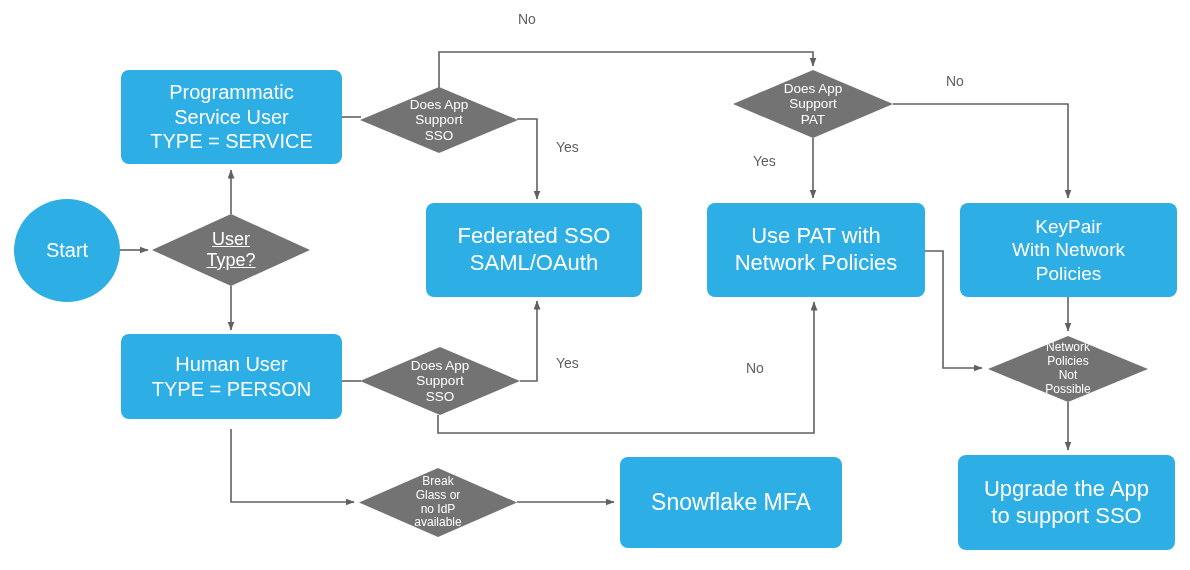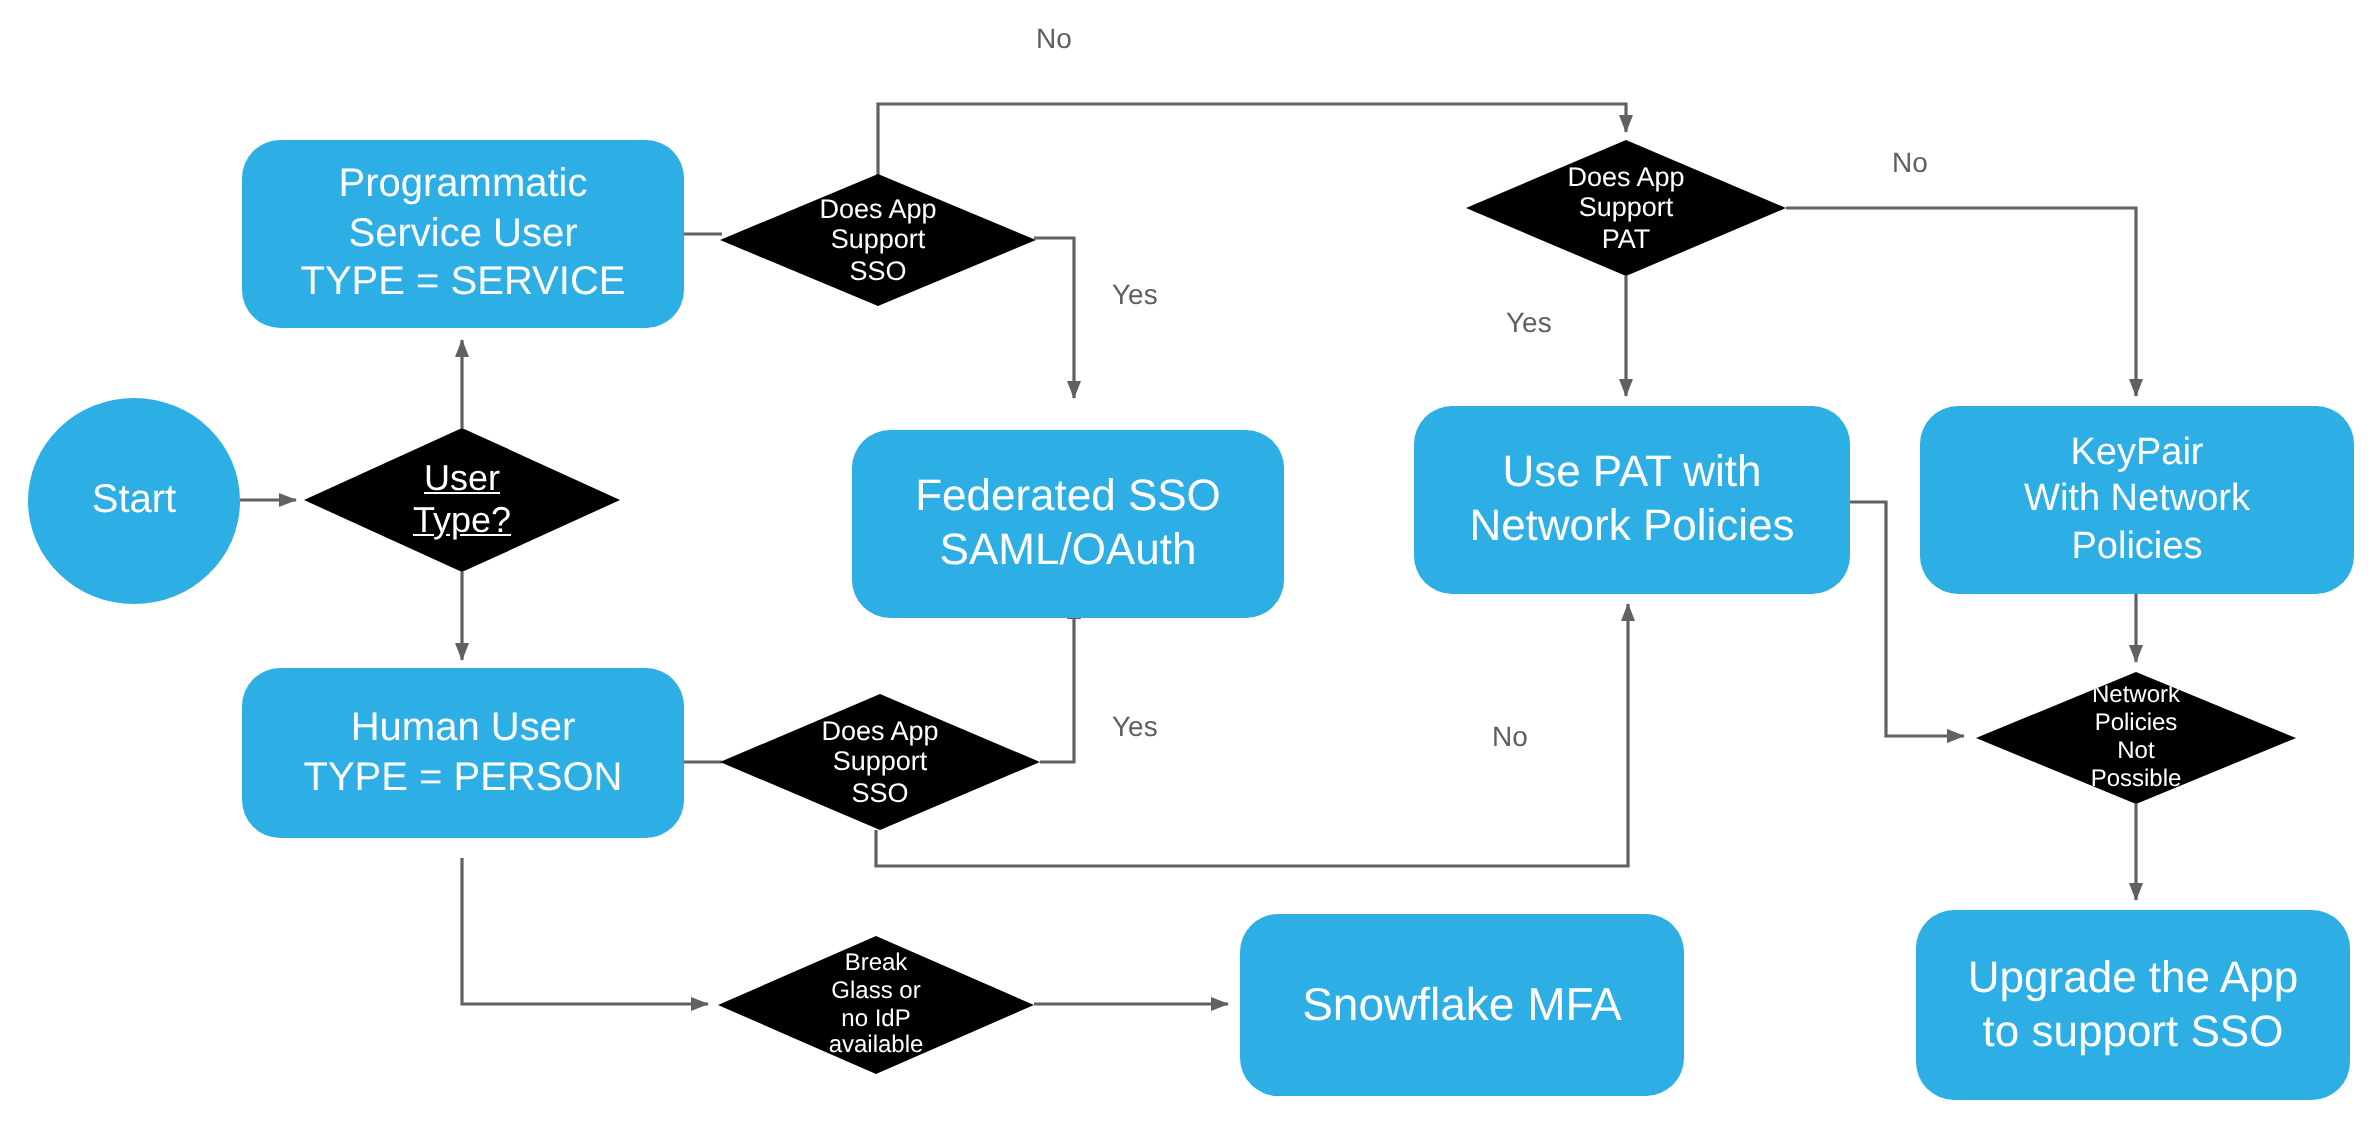--- a/index.html
+++ b/index.html
@@ -28,30 +28,30 @@
     align-items: center;
     justify-content: center;
     text-align: center;
     color: #ffffff;
     white-space: pre-line;
     line-height: 1.22;
   }
 
   .rect {
     background: #2DAEE4;
-    border-radius: 19px;
+    border-radius: 8px;
   }
 
   .circle {
     background: #2DAEE4;
     border-radius: 50%;
   }
 
   .diamond {
-    background: #000000;
+    background: #737373;
     clip-path: polygon(50% 0%, 100% 50%, 50% 100%, 0% 50%);
     line-height: 1.15;
   }
 
   .edge-label {
     position: absolute;
     z-index: 3;
     font-size: 14px;
     color: #5f5f5f;
     white-space: nowrap;
@@ -137,21 +137,21 @@
 Support
 SSO</span>
   </div>
 
   <div class="node diamond fs13" style="left:360px; top:347px; width:160px; height:68px;">
     <span>Does App
 Support
 SSO</span>
   </div>
 
-  <div class="node rect fs22" style="left:426px; top:203px; width:216px; height:94px;margin-top:12px;">
+  <div class="node rect fs22" style="left:426px; top:203px; width:216px; height:94px;">
     <span>Federated SSO
 SAML/OAuth</span>
   </div>
 
   <div class="node diamond fs13" style="left:733px; top:70px; width:160px; height:68px;">
     <span>Does App
 Support
 PAT</span>
   </div>
 

